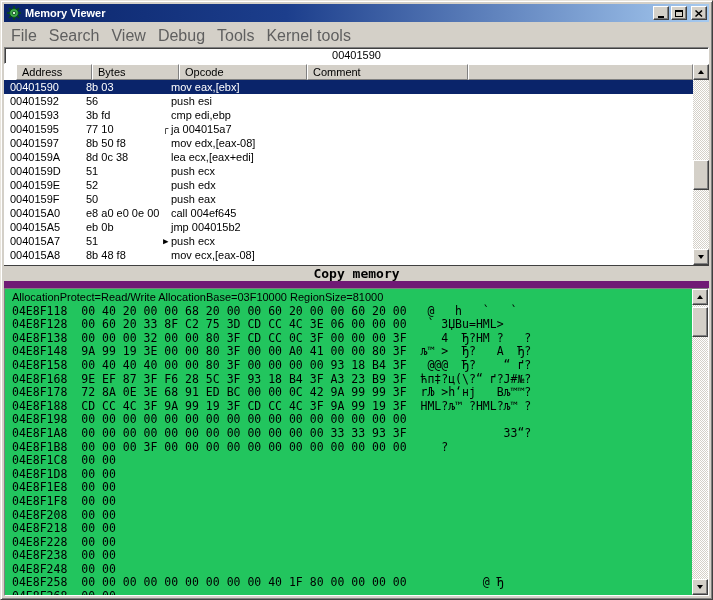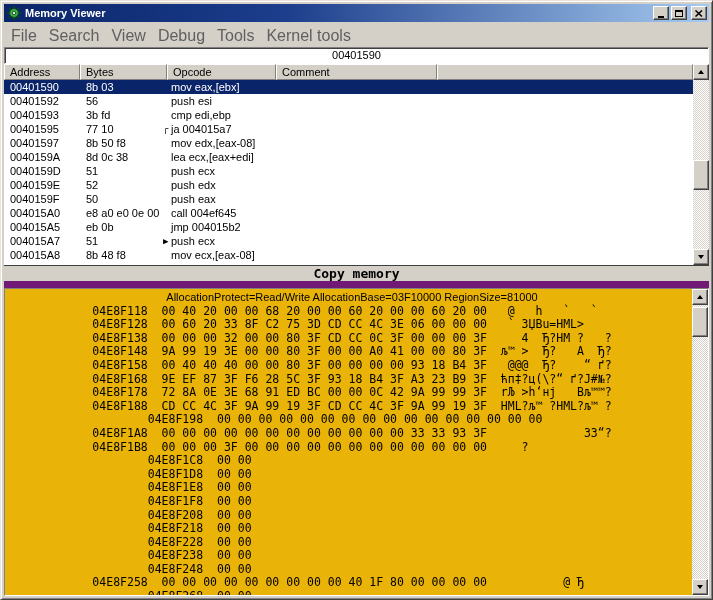--- a/index.html
+++ b/index.html
@@ -27,24 +27,24 @@
   
   .menubar{ flex:0 0 22px; display:flex; align-items:center; font-size:16px; color:#5f5f5f; padding:3px 0 0 1px; }
   .mitem{ padding:2px 6px; white-space:nowrap; }
 
   
   .addrbar{ flex:0 0 17px; background:#fff; border:1px solid; border-color:#808080 #fff #fff #808080;
     box-shadow: inset 1px 1px 0 #404040; font-size:11px; text-align:center; padding-top:1px; color:#000; }
 
   
   .listing{ flex:0 0 202px; position:relative; background:#fff; border-bottom:1px solid #404040; }
-  .lheader{ position:absolute; top:0; left:0; right:16px; height:16px; display:flex; }
+  .lheader{ position:absolute; top:0; left:12px; right:16px; height:16px; display:flex; }
   .hcell{ background:#d4d0c8; border:1px solid; border-color:#fff #808080 #808080 #fff;
     font-size:11px; line-height:12px; padding:1px 0 0 5px; overflow:hidden; white-space:nowrap; color:#000; }
-  .h0{width:76px}.h1{width:87px}.h2{width:109px}.h3{width:161px}.hf{flex:1}
+  .h0{width:76px}.h1{width:87px}.h2{width:128px}.h3{width:161px}.hf{flex:1}
   .lrows{ position:absolute; top:16px; left:0; right:16px; bottom:0; background:#fff; overflow:hidden; }
   .drow{ display:flex; height:14px; line-height:14px; font-size:11px; color:#000; white-space:nowrap; }
   .drow.sel{ background:#0a246a; color:#fff; }
   .c0{width:76px; padding-left:6px; overflow:hidden;}
   .c1{width:83px; padding-left:6px; overflow:hidden;}
   .c2{width:134px; display:flex; overflow:hidden;}
   .mk{width:8px; font-family:"DejaVu Sans Mono",monospace; font-size:9px; line-height:14px;}
   .c3{width:161px; padding-left:6px; overflow:hidden;}
 
   
@@ -61,21 +61,21 @@
   .arr{ width:0; height:0; border-left:3px solid transparent; border-right:3px solid transparent; }
   .arr.up{ border-bottom:4px solid #000; }
   .arr.down{ border-top:4px solid #000; }
 
   
   .copybar{ flex:0 0 17px; background:#d4d0c8; display:flex; align-items:center; justify-content:center;
     font-family:"DejaVu Sans Mono",monospace; font-weight:bold; font-size:13px; color:#000;
     border-bottom:7px solid #701a75; }
 
   
-  .dumppanel{ flex:1; position:relative; background:#eab308; border:1px solid; border-color:#808080 #fff #fff #808080;text-align:center; }
+  .dumppanel{ flex:1; position:relative; background:#22c55e; border:1px solid; border-color:#808080 #fff #fff #808080; }
   .dumpcontent{ position:absolute; top:0; left:0; right:16px; bottom:0; overflow:hidden; padding:2px 0 0 7px; }
   .dinfo{ font-size:11px; line-height:13.6px; white-space:pre; color:#000; }
   .dline{ font-family:"DejaVu Sans Mono",monospace; font-size:11.5px; line-height:13.6px; white-space:pre; color:#000; }
 </style>
 </head>
 <body>
 
 <div class="window">
 
   <div class="titlebar">

